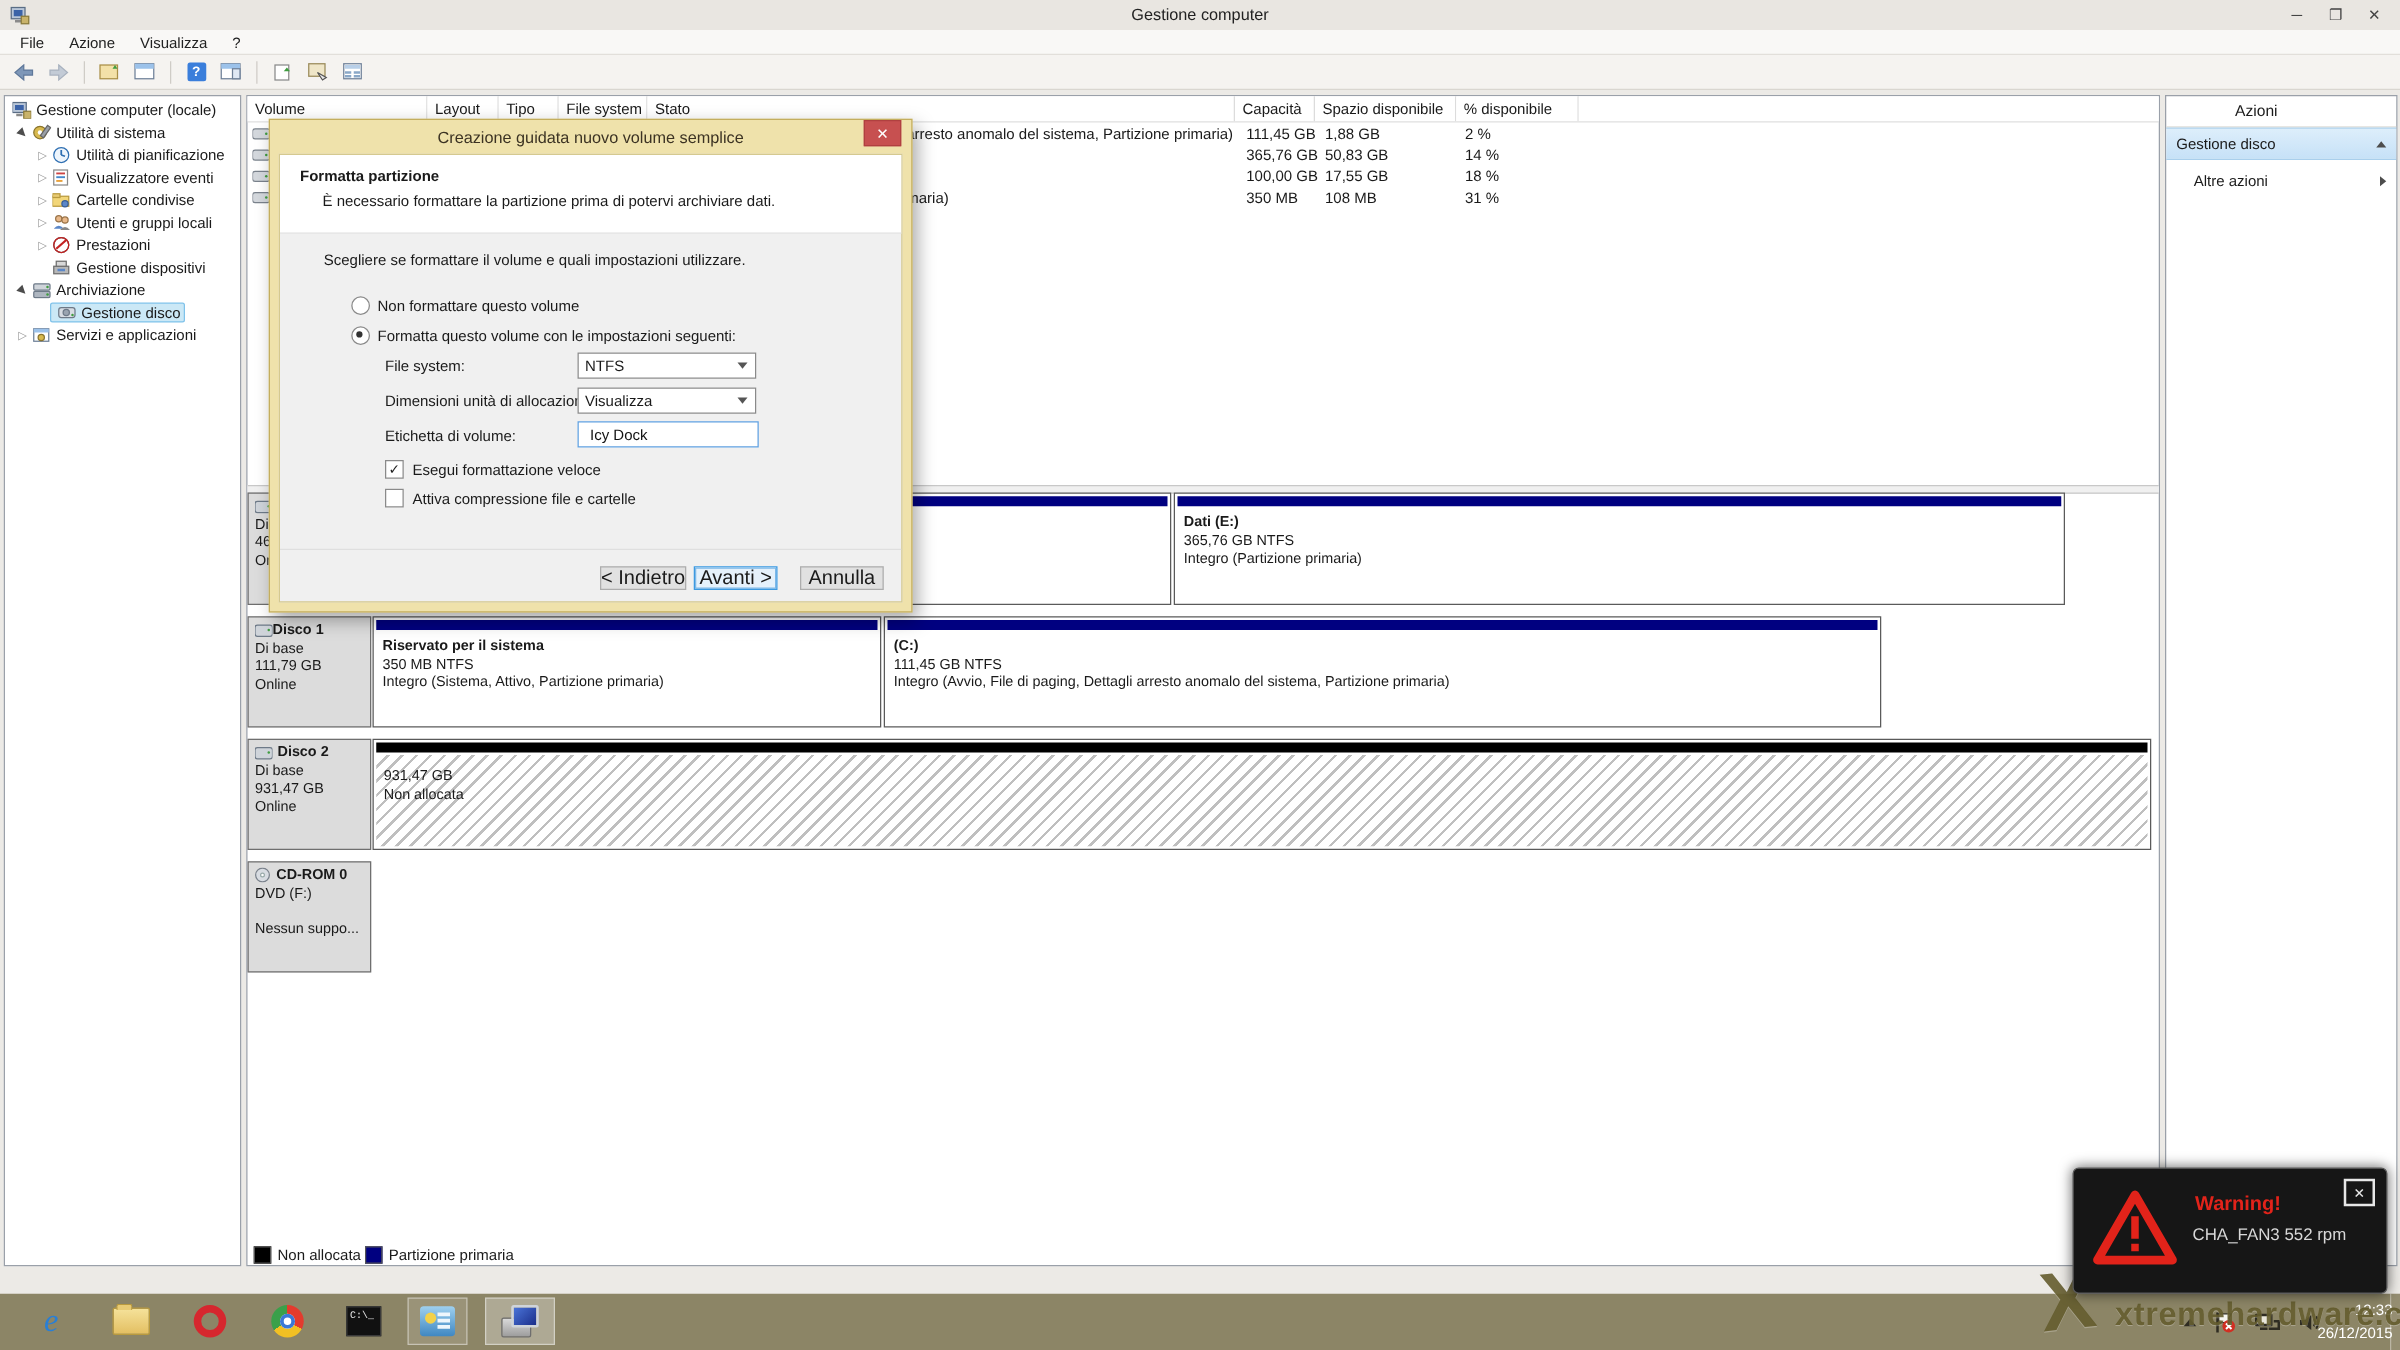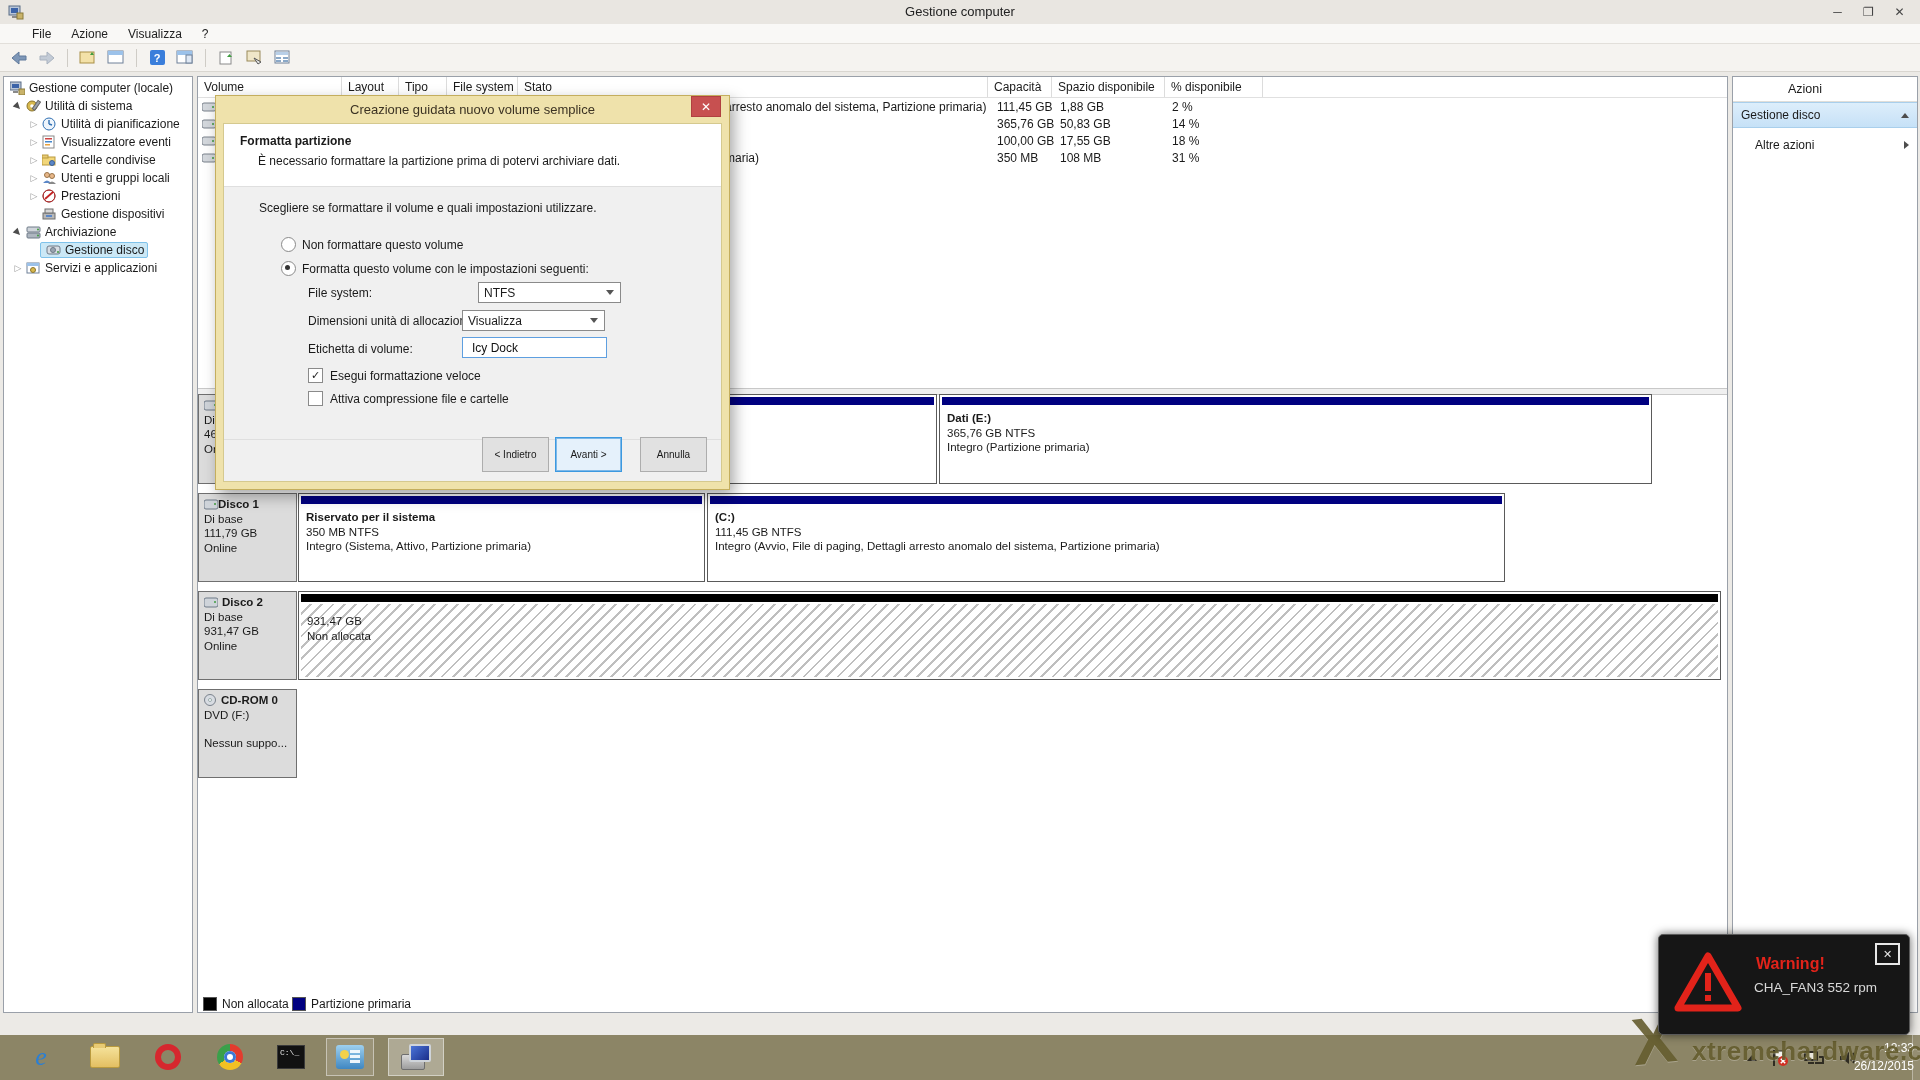--- a/index.html
+++ b/index.html
@@ -9,21 +9,21 @@
   .abs{position:absolute;}
   .screen{position:relative;width:1920px;height:1080px;background:#eceae6;}
 
   
   .titlebar{left:0;top:0;width:1920px;height:24px;background:#e9e6e1;border-bottom:1px solid #d8d4cd;}
   .win-title{left:0;right:0;top:4px;text-align:center;font-size:13px;color:#222;}
   .win-appicon{left:8px;top:4px;}
   .win-controls{right:6px;top:0;height:24px;display:flex;align-items:center;gap:2px;}
   .wc-btn{width:29px;height:20px;display:flex;align-items:center;justify-content:center;
           color:#444;font-size:12px;cursor:default;}
-  .menubar{left:0;top:24px;width:1920px;height:20px;background:#f9f8f6;border-bottom:1px solid #e2dfda;display:flex;align-items:center;padding-left:22px;box-sizing:border-box;}
+  .menubar{left:0;top:24px;width:1920px;height:20px;background:#f9f8f6;border-bottom:1px solid #e2dfda;display:flex;align-items:center;padding-left:6px;box-sizing:border-box;}
   .menu-item{padding:2px 10px;color:#222;}
   .toolbar{left:0;top:44px;width:1920px;height:28px;background:#f5f3f0;border-bottom:1px solid #d9d6d0;display:flex;align-items:center;padding-left:8px;box-sizing:border-box;gap:6px;}
   .tbtn{width:22px;height:22px;display:flex;align-items:center;justify-content:center;}
   .tsep{width:1px;height:18px;background:#cfccc6;margin:0 3px;}
 
   
   .panel{background:#fff;border:1px solid #9aa0a9;box-sizing:border-box;}
   .tree-panel{left:3px;top:76px;width:190px;height:937px;overflow:hidden;}
   .center-panel{left:197px;top:76px;width:1531px;height:937px;}
   .actions-panel{left:1732px;top:76px;width:186px;height:937px;}
@@ -83,21 +83,21 @@
   .radio{width:13px;height:13px;border:1px solid #8a8a8a;border-radius:50%;background:#fff;margin-right:6px;flex:none;position:relative;}
   .radio.on::after{content:"";position:absolute;left:3px;top:3px;width:5px;height:5px;border-radius:50%;background:#333;}
   .wz-field-label{position:absolute;left:84px;font-size:12px;}
   .wz-combo{position:absolute;left:238px;width:143px;height:21px;background:#fff;border:1px solid #8a8a8a;box-sizing:border-box;display:flex;align-items:center;padding-left:5px;font-size:12px;}
   .combo-arrow{margin-left:auto;margin-right:6px;width:0;height:0;border-left:4px solid transparent;border-right:4px solid transparent;border-top:5px solid #555;}
   .wz-input{position:absolute;left:238px;width:145px;height:21px;border:1px solid #5e9fe0;box-sizing:border-box;font-size:12px;padding-left:9px;font-family:"Liberation Sans",sans-serif;background:#fff;color:#111;outline:none;}
   .wz-check-row{position:absolute;display:flex;align-items:center;font-size:12px;}
   .chk{width:13px;height:13px;border:1px solid #8a8a8a;background:#fff;margin-right:7px;flex:none;display:flex;align-items:center;justify-content:center;font-size:11px;color:#222;}
   .wz-btnsep{position:absolute;left:0;bottom:41px;width:100%;height:1px;background:#dfdfdf;}
   .wz-buttons{position:absolute;right:14px;bottom:9px;display:flex;align-items:center;}
-  .wz-btn{height:35px;min-width:67px;background:#e1e1e1;border:1px solid #adadad;display:flex;align-items:center;justify-content:center;font-size:10px;box-sizing:border-box;}
+  .wz-btn{height:19px;min-width:67px;background:#e1e1e1;border:1px solid #adadad;display:flex;align-items:center;justify-content:center;font-size:16px;box-sizing:border-box;}
   .wz-btn.focus{background:#e5f1fb;border:1px solid #3c99e0;box-shadow:inset 0 0 0 1px #7db8e8;}
 
   
   .popup{left:1658px;top:934px;width:250px;height:99px;background:#161616;border:1px solid #5a5a5a;border-radius:5px;box-shadow:0 0 10px rgba(0,0,0,0.6);}
   .pp-title{position:absolute;left:97px;top:20px;color:#e2231a;font-weight:bold;font-size:16px;}
   .pp-msg{position:absolute;left:95px;top:45px;color:#d8d8d8;font-size:13.5px;}
   .pp-close{position:absolute;right:9px;top:8px;width:21px;height:18px;border:2px solid #e8e8e8;color:#e8e8e8;display:flex;align-items:center;justify-content:center;font-size:11px;}
 
   
   .taskbar{left:0;top:1035px;width:1920px;height:45px;background:#8c8566;}
@@ -525,21 +525,21 @@
       <div class="wz-radio-row" style="left:57px;top:113px;">
         <span class="radio"></span>
         <span>Non formattare questo volume</span>
       </div>
       <div class="wz-radio-row" style="left:57px;top:137px;">
         <span class="radio on"></span>
         <span>Formatta questo volume con le impostazioni seguenti:</span>
       </div>
 
       <div class="wz-field-label" style="top:162px;">File system:</div>
-      <div class="wz-combo" style="top:158px;margin-left:16px;">
+      <div class="wz-combo" style="top:158px;">
         <span>NTFS</span>
         <span class="combo-arrow"></span>
       </div>
 
       <div class="wz-field-label" style="top:190px;">Dimensioni unità di allocazione:</div>
       <div class="wz-combo" style="top:186px;">
         <span>Visualizza</span>
         <span class="combo-arrow"></span>
       </div>
 

